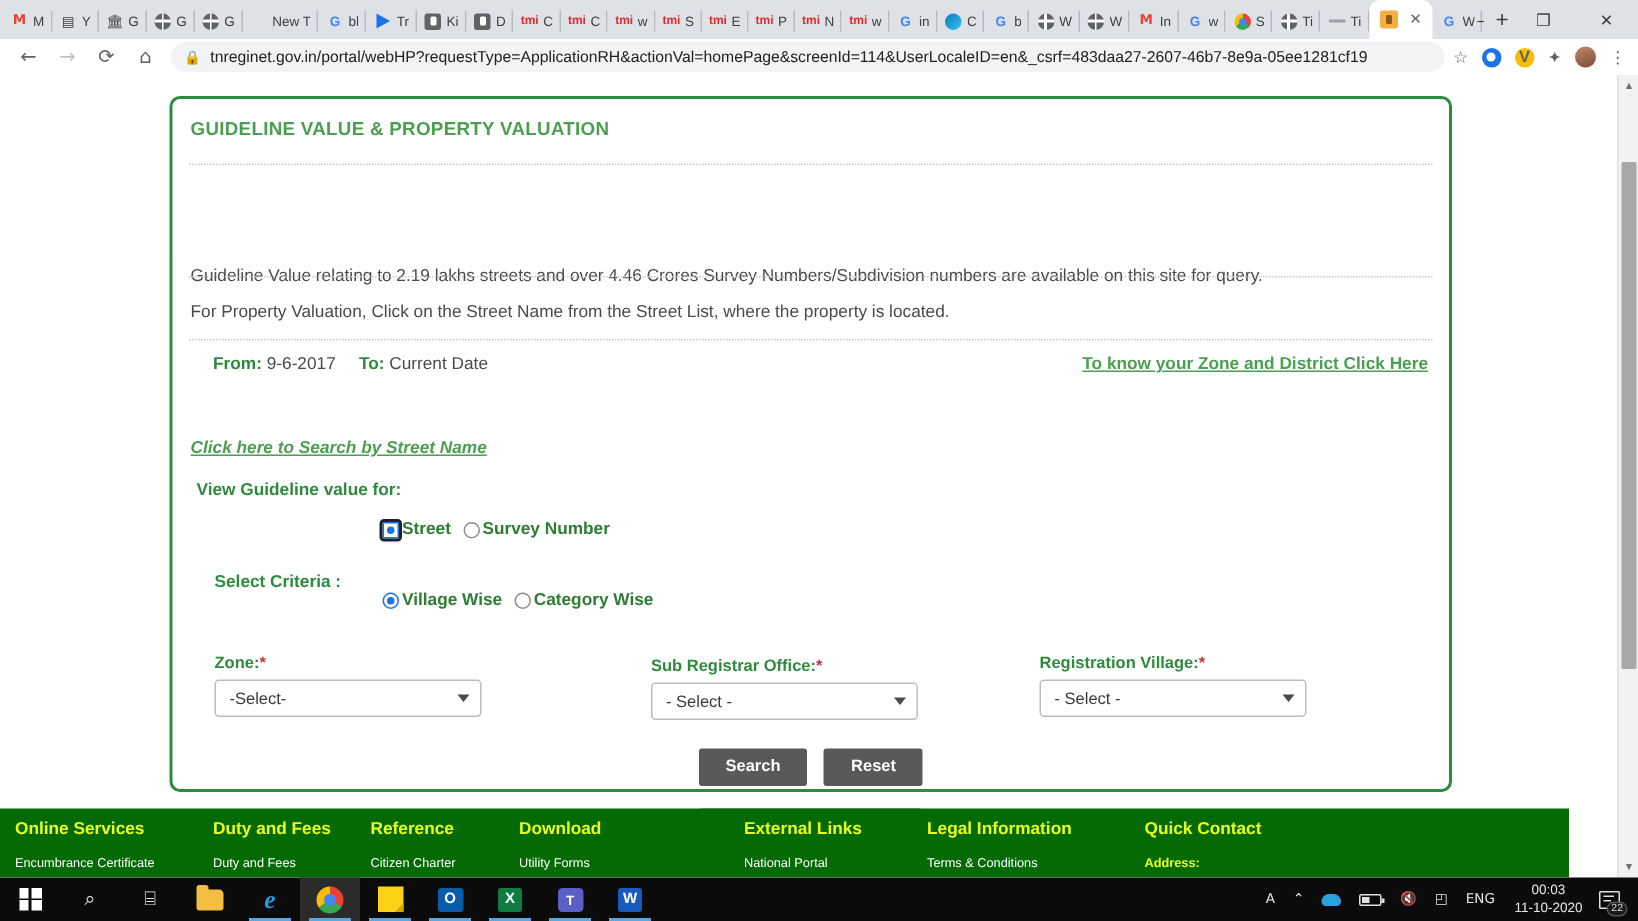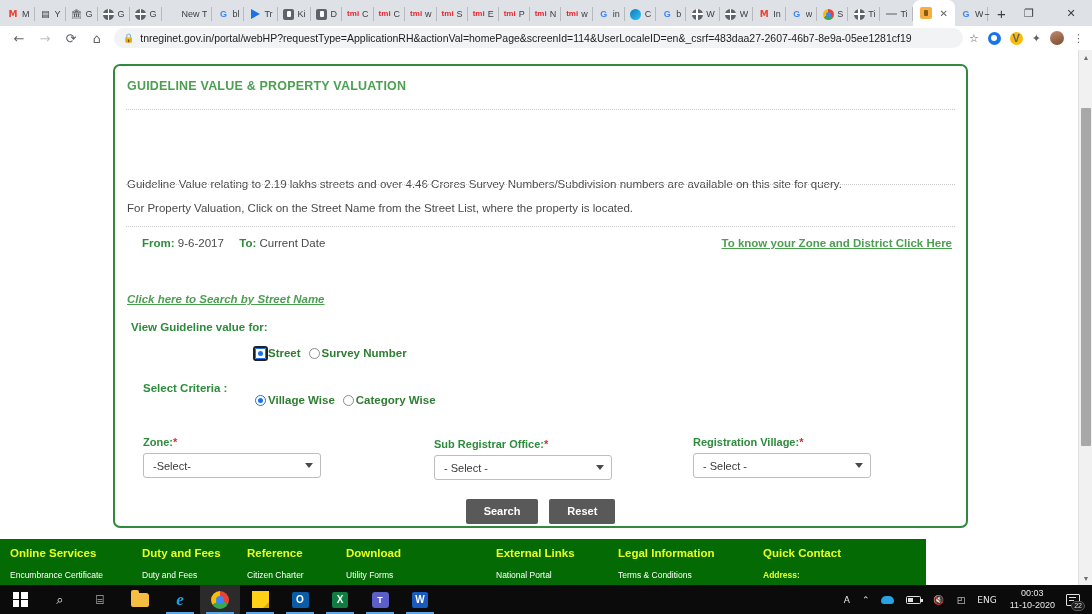--- a/index.html
+++ b/index.html
@@ -216,21 +216,21 @@
     background: #595959; color: #ffffff;
     font-size: 11px; font-weight: bold;
     padding: 7px 18px; border: none; border-radius: 2px;
     line-height: 1;
   }
   .gbtn.wide { padding: 7px 14px; }
 
   
   .footer {
     position: absolute; left: 0; top: 489px;
-    width: 926px; height: 46px;
+    width: 1046px; height: 46px;
     background: #046b04;
     padding: 8px 10px 0 10px;
   }
   .footer-cols { display: flex; }
   .fcol { display: flex; flex-direction: column; }
   .fcol .fhead {
     font-size: 11.5px; font-weight: bold; color: #e8ff20;
     margin-bottom: 11px; white-space: nowrap;
   }
   .fcol .flink { font-size: 8.5px; color: #ffffff; white-space: nowrap; }

